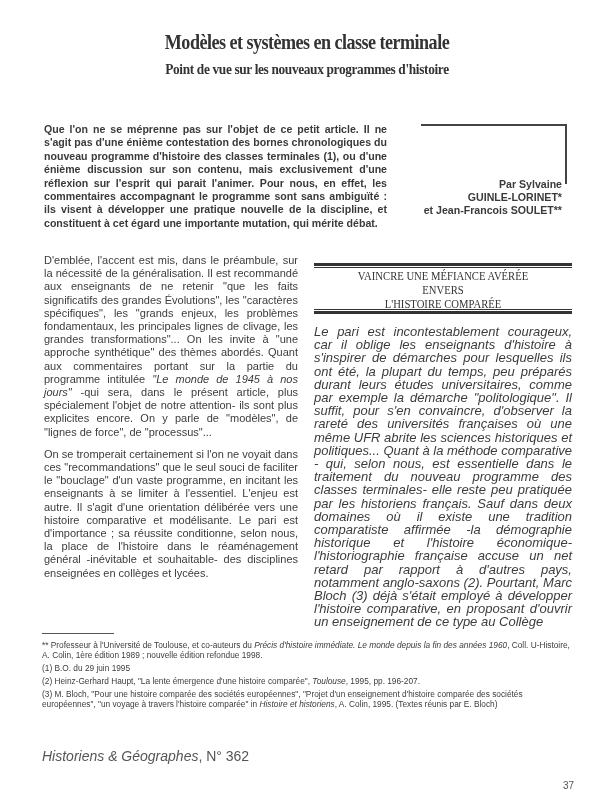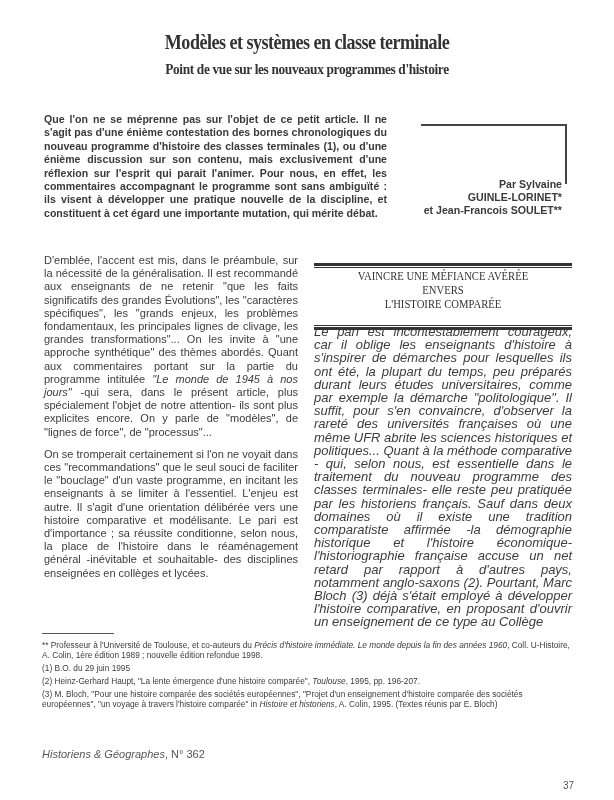--- a/index.html
+++ b/index.html
@@ -11,21 +11,21 @@
       font-family: "Liberation Serif", serif; font-weight: bold; font-size: 21px;
       letter-spacing: -0.6px; transform: scaleX(0.86); color: #333;
     }
     .subtitle {
       position: absolute; left: 0; top: 60px; width: 614px; text-align: center;
       font-family: "Liberation Serif", serif; font-weight: bold; font-size: 15.5px;
       letter-spacing: -0.4px; transform: scaleX(0.86); color: #333;
     }
 
     .intro {
-      position: absolute; left: 44px; top: 113px; width: 343px;
+      position: absolute; left: 44px; top: 123px; width: 343px;
       font-weight: bold; font-size: 10.6px; line-height: 13.4px; text-align: justify;
       color: #3a3a3a;
     }
 
     .byline-box {
       position: absolute; left: 421px; top: 124px; width: 146px; height: 60px;
       border-top: 2px solid #444; border-right: 2px solid #444;
     }
     .byline {
       position: absolute; right: 52px; top: 178px; text-align: right;
@@ -35,21 +35,21 @@
     .col-left {
       position: absolute; left: 44px; top: 254px; width: 254px;
       font-size: 11px; line-height: 13.2px; text-align: justify; color: #3c3c3c;
     }
     .col-left p + p { margin-top: 9px; }
     .col-left em { font-style: italic; }
 
     .section-head {
       position: absolute; left: 314px; top: 263px; width: 258px;
       border-top: 3px solid #333; border-bottom: 3px solid #333;
-      padding: 3px 0 16px 0;
+      padding: 3px 0 0 0;
     }
     .section-head::before, .section-head::after {
       content: ""; position: absolute; left: 0; right: 0; height: 1px; background: #333;
     }
     .section-head::before { top: 1px; }
     .section-head::after { bottom: 1px; }
     .section-head-text {
       text-align: center; font-family: "Liberation Serif", serif; font-size: 13px;
       line-height: 14px; transform: scaleX(0.82); color: #333; white-space: pre-line;
     }
@@ -64,21 +64,21 @@
     }
     .footnotes {
       position: absolute; left: 42px; top: 640px; width: 536px;
       font-size: 8.3px; line-height: 10.2px; color: #3c3c3c;
     }
     .footnotes .fn { margin-bottom: 2.6px; }
     .footnotes em { font-style: italic; }
 
     .journal {
       position: absolute; left: 42px; top: 748px;
-      font-size: 11px; color: #555; text-align: center;
+      font-size: 14px; color: #555; text-align: center;
     }
     .journal em { font-style: italic; }
     .page-num {
       position: absolute; right: 40px; top: 748px; font-size: 10px; color: #555; margin-top: 32px;
     }
   </style>
 </head>
 <body>
 
 <h1 class="title">Modèles et systèmes en classe terminale</h1>

